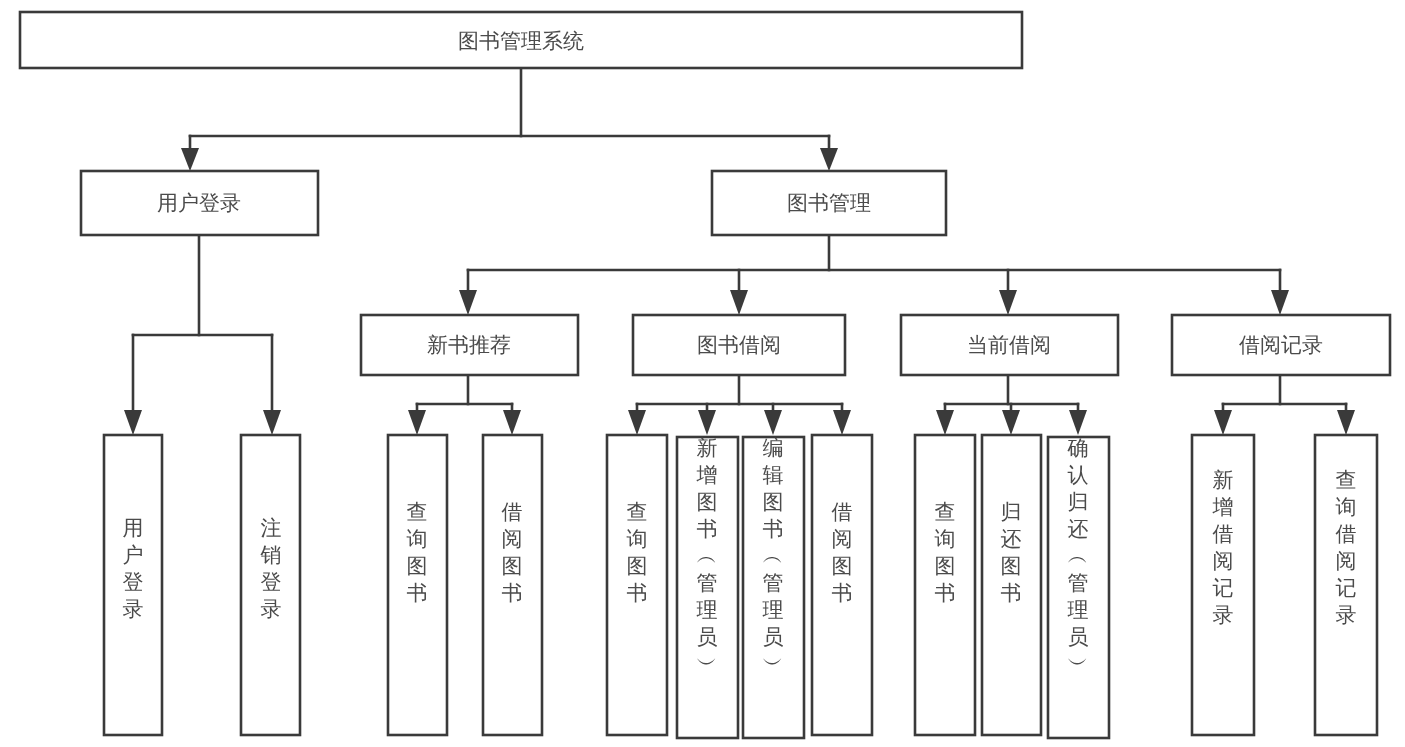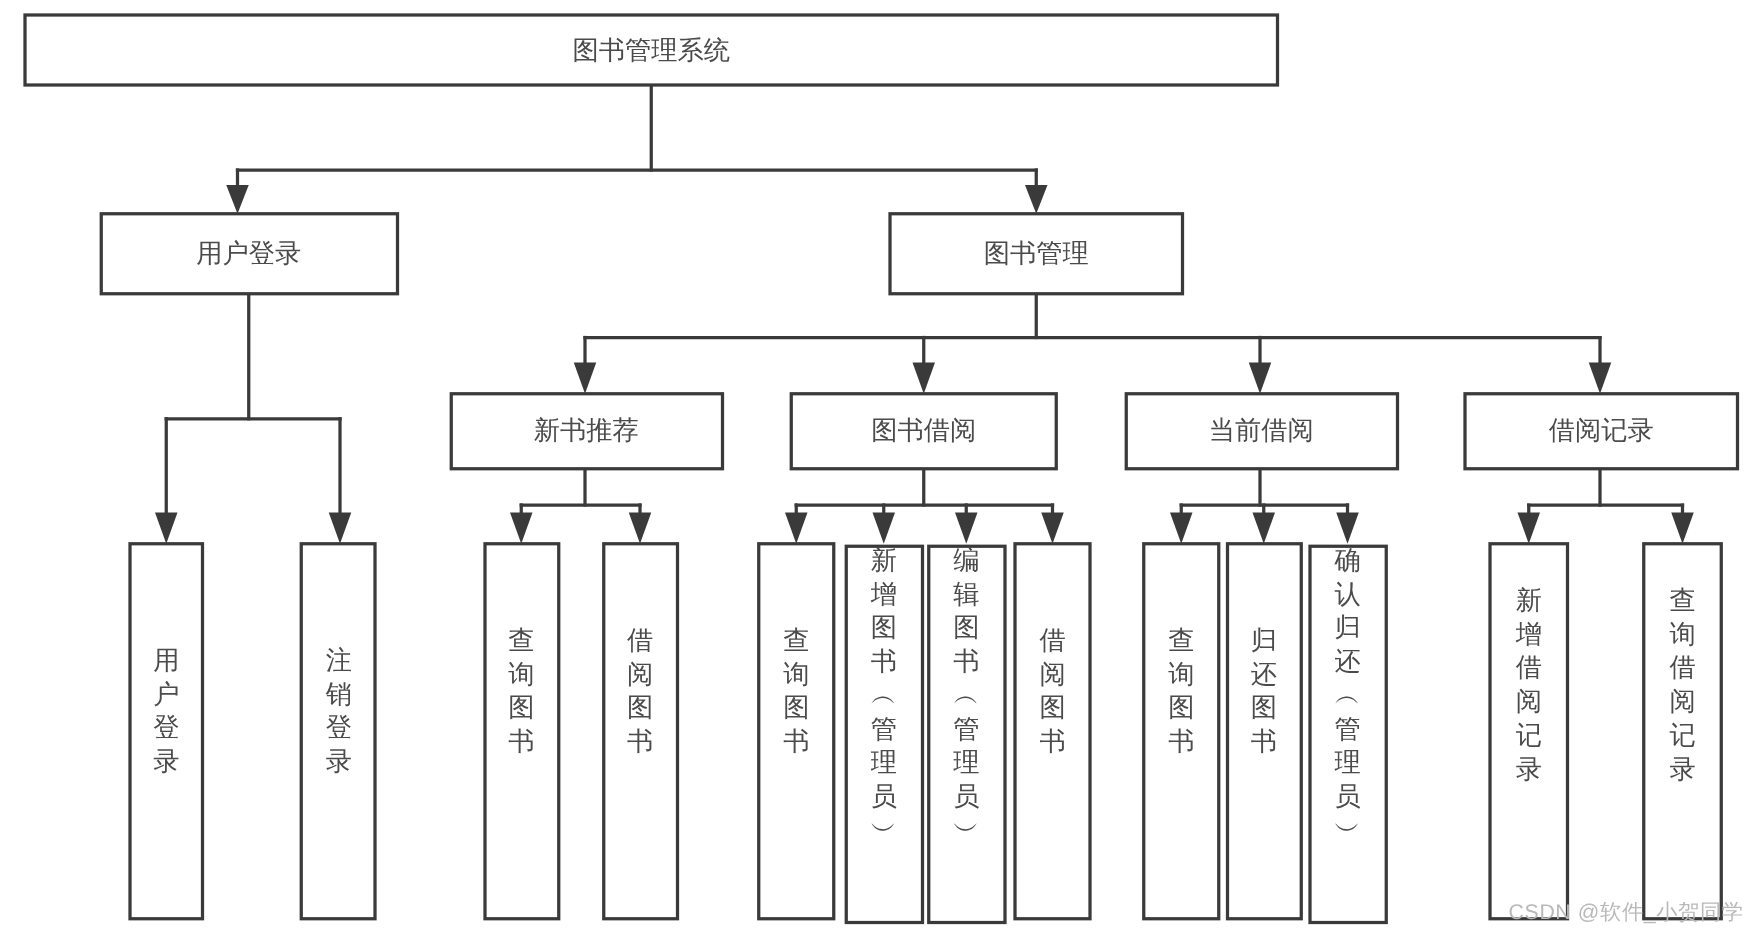--- a/index.html
+++ b/index.html
@@ -239,15 +239,14 @@
       <text class="node-label-vertical" x="1223" y="487"><tspan x="1223" dy="0">新</tspan><tspan x="1223" dy="27">增</tspan><tspan x="1223" dy="27">借</tspan><tspan x="1223" dy="27">阅</tspan><tspan x="1223" dy="27">记</tspan><tspan x="1223" dy="27">录</tspan></text>
     </g>
 
     <g>
       <rect class="node-box" x="1315" y="435" width="62" height="300"></rect>
       <text class="node-label-vertical" x="1346" y="487"><tspan x="1346" dy="0">查</tspan><tspan x="1346" dy="27">询</tspan><tspan x="1346" dy="27">借</tspan><tspan x="1346" dy="27">阅</tspan><tspan x="1346" dy="27">记</tspan><tspan x="1346" dy="27">录</tspan></text>
     </g>
 
   </svg>
 
-  <div class="watermark">CSDN @软件_小贺同学</div>
 
 </div>
 
 </body></html>

